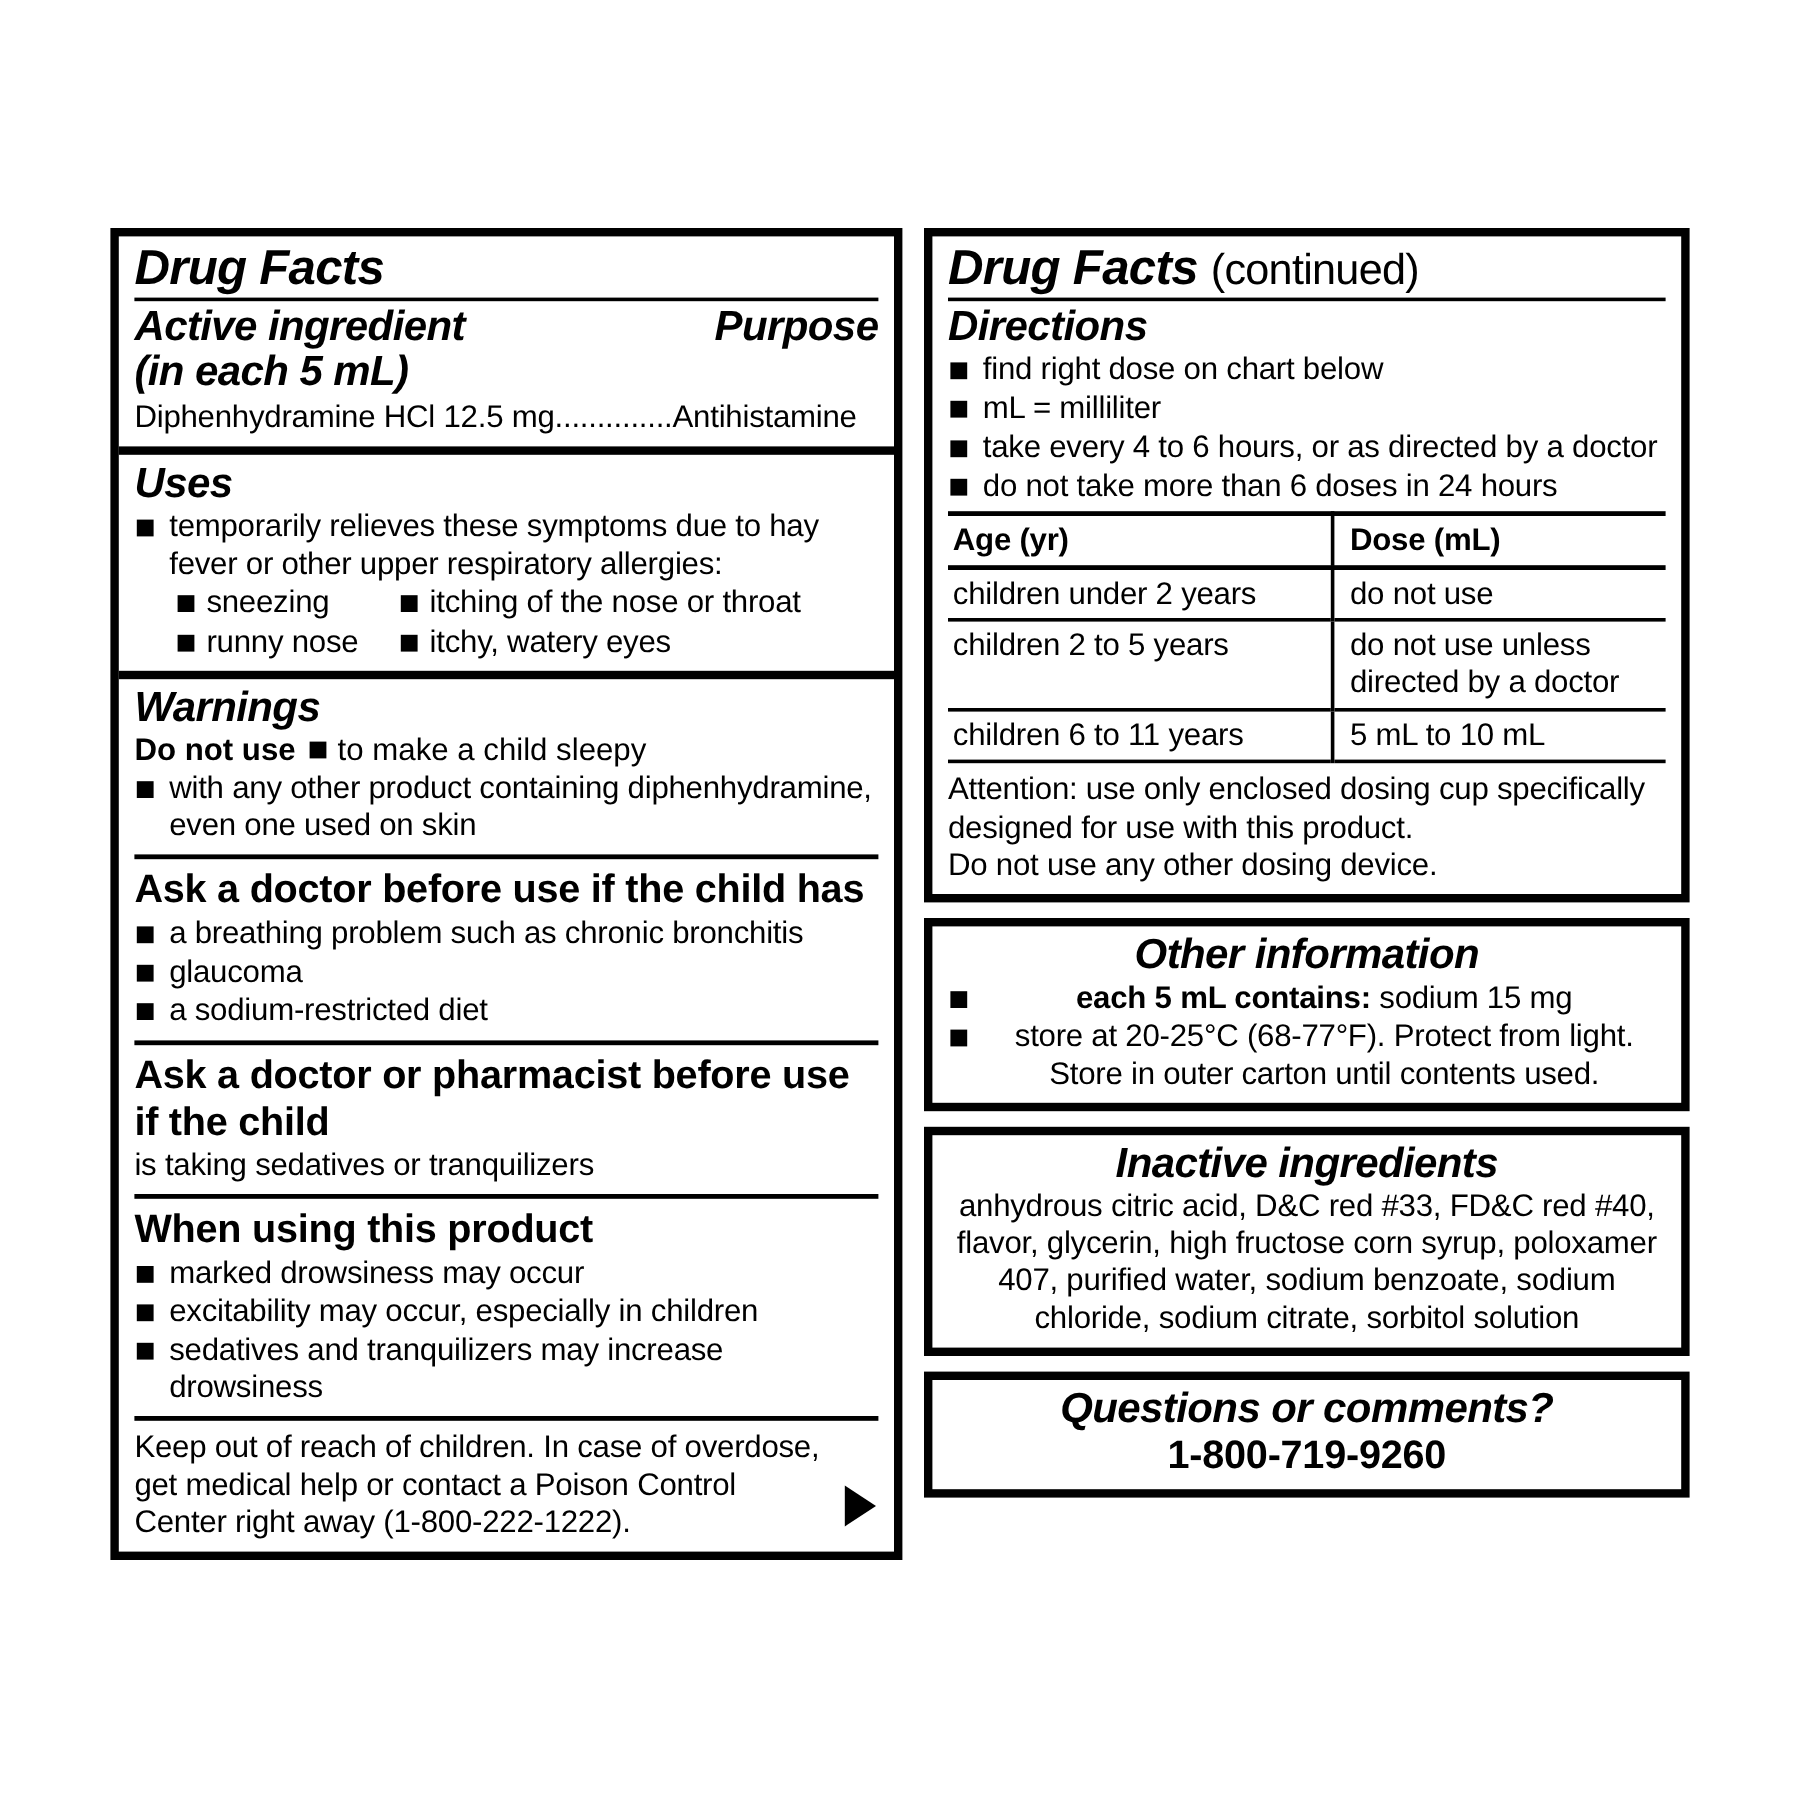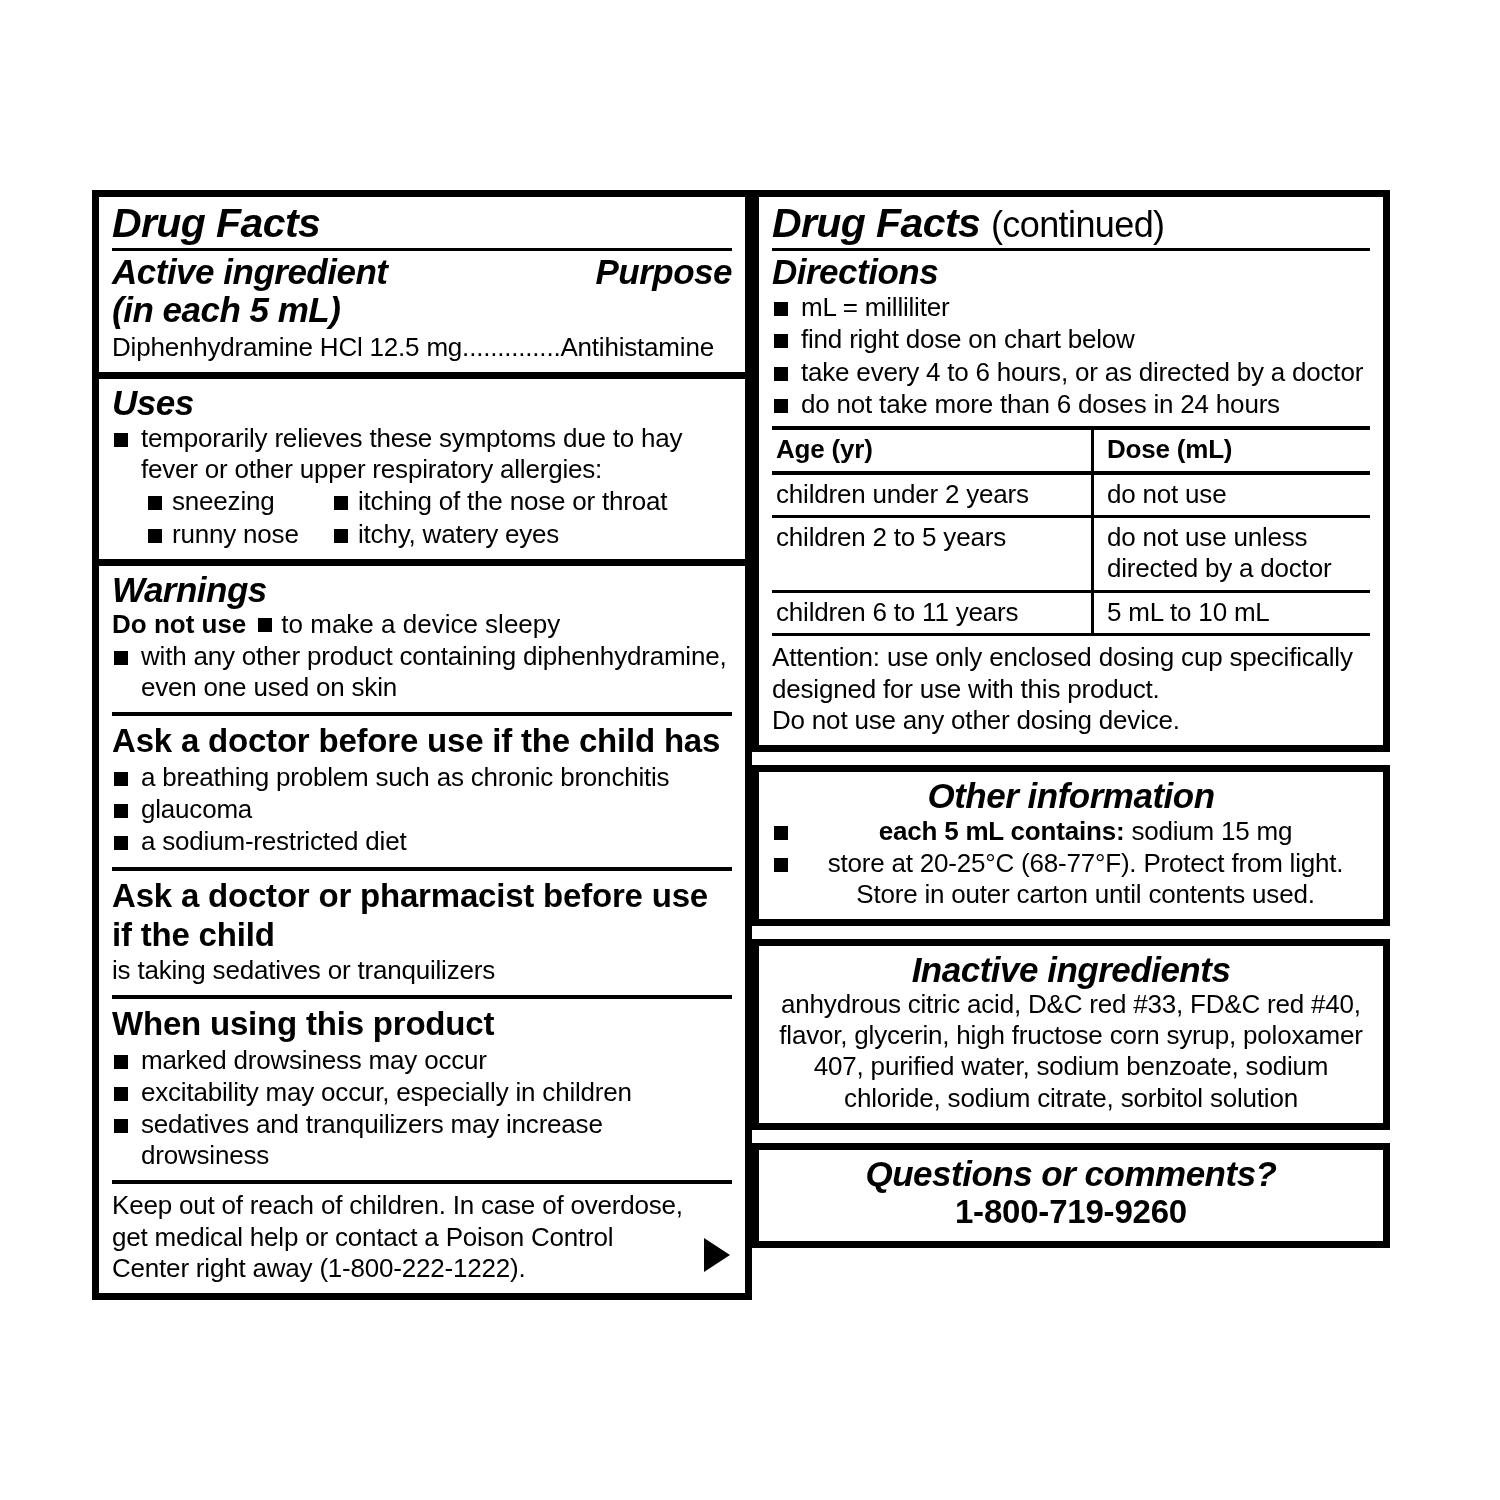--- a/index.html
+++ b/index.html
@@ -14,20 +14,21 @@
     color: #000000;
     -webkit-font-smoothing: antialiased;
   }
 
   .label-root {
     position: absolute;
     left: 92px;
     top: 190px;
     width: 1316px;
     display: flex;
+    gap: 18px;
     align-items: flex-start;
   }
 
   .col-left  { width: 660px; }
   .col-right { width: 638px; }
 
   
   .panel {
     border: 7px solid #000;
     background: #fff;
@@ -227,21 +228,21 @@
           </ul>
         </div>
       </div>
 
       <div class="thick-div"></div>
 
       <div class="sec">
         <div class="t-head">Warnings</div>
 
         <div class="donotuse-line">
-          <span class="lab">Do not use</span><span class="inline-bullet"></span><span>to make a device sleepy</span>
+          <span class="lab">Do not use</span><span class="inline-bullet"></span><span>to make a child sleepy</span>
         </div>
         <ul class="bl">
           <li>with any other product containing diphenhydramine, even one used on skin</li>
         </ul>
 
         <div class="rule-mid"></div>
 
         <div class="t-sub">Ask a doctor before use if the child has</div>
         <ul class="bl">
           <li>a breathing problem such as chronic bronchitis</li>
@@ -278,22 +279,22 @@
 
   <div class="col-right">
 
     <div class="panel">
       <div class="sec">
         <div class="t-title"><span>Drug Facts</span> <span class="normal">(continued)</span></div>
         <div class="rule-thin"></div>
 
         <div class="t-head">Directions</div>
         <ul class="bl">
+          <li>find right dose on chart below</li>
           <li>mL = milliliter</li>
-          <li>find right dose on chart below</li>
           <li>take every 4 to 6 hours, or as directed by a doctor</li>
           <li>do not take more than 6 doses in 24 hours</li>
         </ul>
 
         <table class="dose">
           <thead>
             <tr>
               <th>Age (yr)</th>
               <th>Dose (mL)</th>
             </tr>

